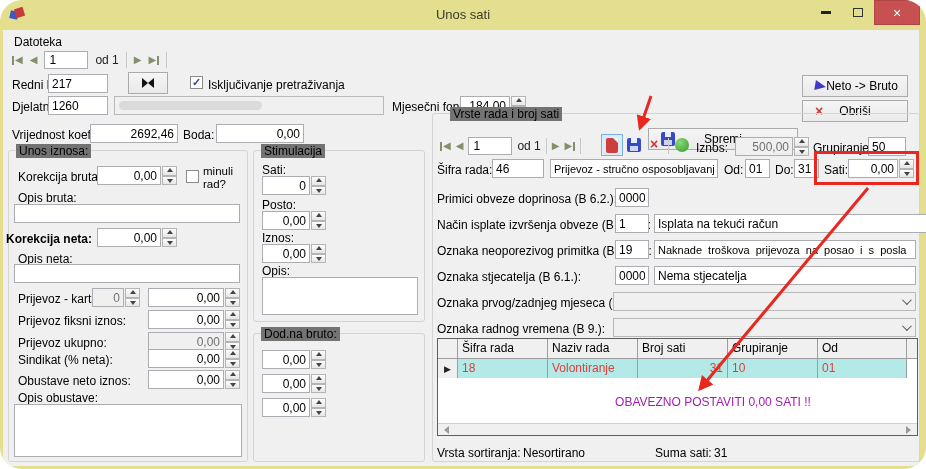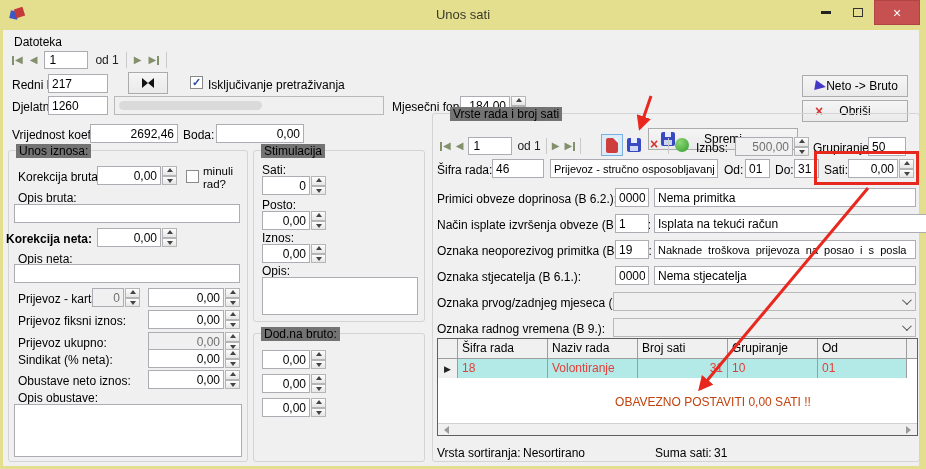--- a/index.html
+++ b/index.html
@@ -1,21 +1,21 @@
 <!DOCTYPE html>
 <html><head>
 <meta charset="utf-8">
 <style>
   html,body{margin:0;padding:0;background:#fff;}
   *{box-sizing:border-box;}
   .window{
     position:relative;width:926px;height:469px;
     background:#e3df8e;
     font-family:"Liberation Sans", sans-serif;
-    font-size:12px;color:#000;overflow:hidden;
+    font-size:12px;color:#000;overflow:hidden;border-radius:22px;
   }
   
   .titlebar{position:absolute;left:0;top:0;width:926px;height:30px;}
   .app-icon{position:absolute;left:9px;top:8px;width:16px;height:14px;}
   .app-icon .b1{position:absolute;left:1px;top:3px;width:8px;height:8px;background:#3b58c4;transform:rotate(12deg);}
   .app-icon .b2{position:absolute;left:6px;top:0;width:9px;height:9px;background:#c43b3b;transform:rotate(-18deg);}
   .title-text{position:absolute;left:0;right:0;top:7px;text-align:center;font-size:13px;color:#3a3a2a;}
   .cap-btn{position:absolute;top:0;height:25px;display:flex;align-items:center;justify-content:center;cursor:default;}
   .cap-min{left:810px;width:32px;}
   .cap-max{left:844px;width:28px;}
@@ -82,21 +82,21 @@
   .g-cell{width:90px;border-right:1px solid #9d9d9d;padding:2px 4px;overflow:hidden;white-space:nowrap;}
   .g-cell.last{width:89px;}
   .g-cell.num{text-align:right;}
   .g-fill{flex:1;}
   .g-body{flex:1;background:#fff;}
   .g-scroll{height:12px;background:#f0f0f0;border-top:1px solid #d0d0d0;display:flex;align-items:center;justify-content:space-between;padding:0 2px;}
   .scr-l{width:0;height:0;border:4px solid transparent;border-right:5px solid #9a9a9a;}
   .scr-r{width:0;height:0;border:4px solid transparent;border-left:5px solid #9a9a9a;}
   
   .anno-rect{position:absolute;left:814px;top:151px;width:105px;height:34px;border:3px solid #e8281e;z-index:40;}
-  .anno-text{position:absolute;left:590px;top:395px;width:246px;text-align:center;color:#c2410c;font-size:12px;z-index:40;}
+  .anno-text{position:absolute;left:590px;top:395px;width:246px;text-align:center;color:#a21caf;font-size:12px;z-index:40;}
   .overlay{position:absolute;left:0;top:0;z-index:45;pointer-events:none;}
   .footer-lbl{position:absolute;font-size:12px;}
 </style>
 </head>
 <body>
 
 <div class="window">
 
   <div class="titlebar">
     <span class="app-icon">
@@ -381,21 +381,20 @@
   <div class="spinbox" style="left:848px;top:159px;width:66px;">
     <input value="0,00" style="">
       <span class="spin">
         <span class="sa up"></span>
         <span class="sa dn"></span>
       </span>
   </div>
 
   <div class="lbl" style="left:437px;top:192px;">Primici obveze doprinosa (B 6.2.):</div>
   <input class="inp" style="left: 615px; top: 188px; width: 34px;" value="0000">
-  <input class="inp" style="left: 654px; top: 188px; width: 262px;" value="Nema primitka">
 
   <div class="lbl" style="left:437px;top:218px;">Način isplate izvršenja obveze (B 16.1.):</div>
   <input class="inp" style="left: 615px; top: 214px; width: 34px;" value="1">
   <input class="inp" style="left: 654px; top: 214px; width: 294px;" value="Isplata na tekući račun">
 
   <div class="lbl" style="left:437px;top:244px;">Oznaka neoporezivog primitka (B 15.1.):</div>
   <input class="inp" style="left: 615px; top: 240px; width: 34px;" value="19">
   <input class="inp" style="left: 654px; top: 240px; width: 262px; font-size: 11px; word-spacing: 3px;" value="Naknade troškova prijevoza na posao i s posla mje">
 
   <div class="lbl" style="left:437px;top:270px;">Oznaka stjecatelja (B 6.1.):</div>

